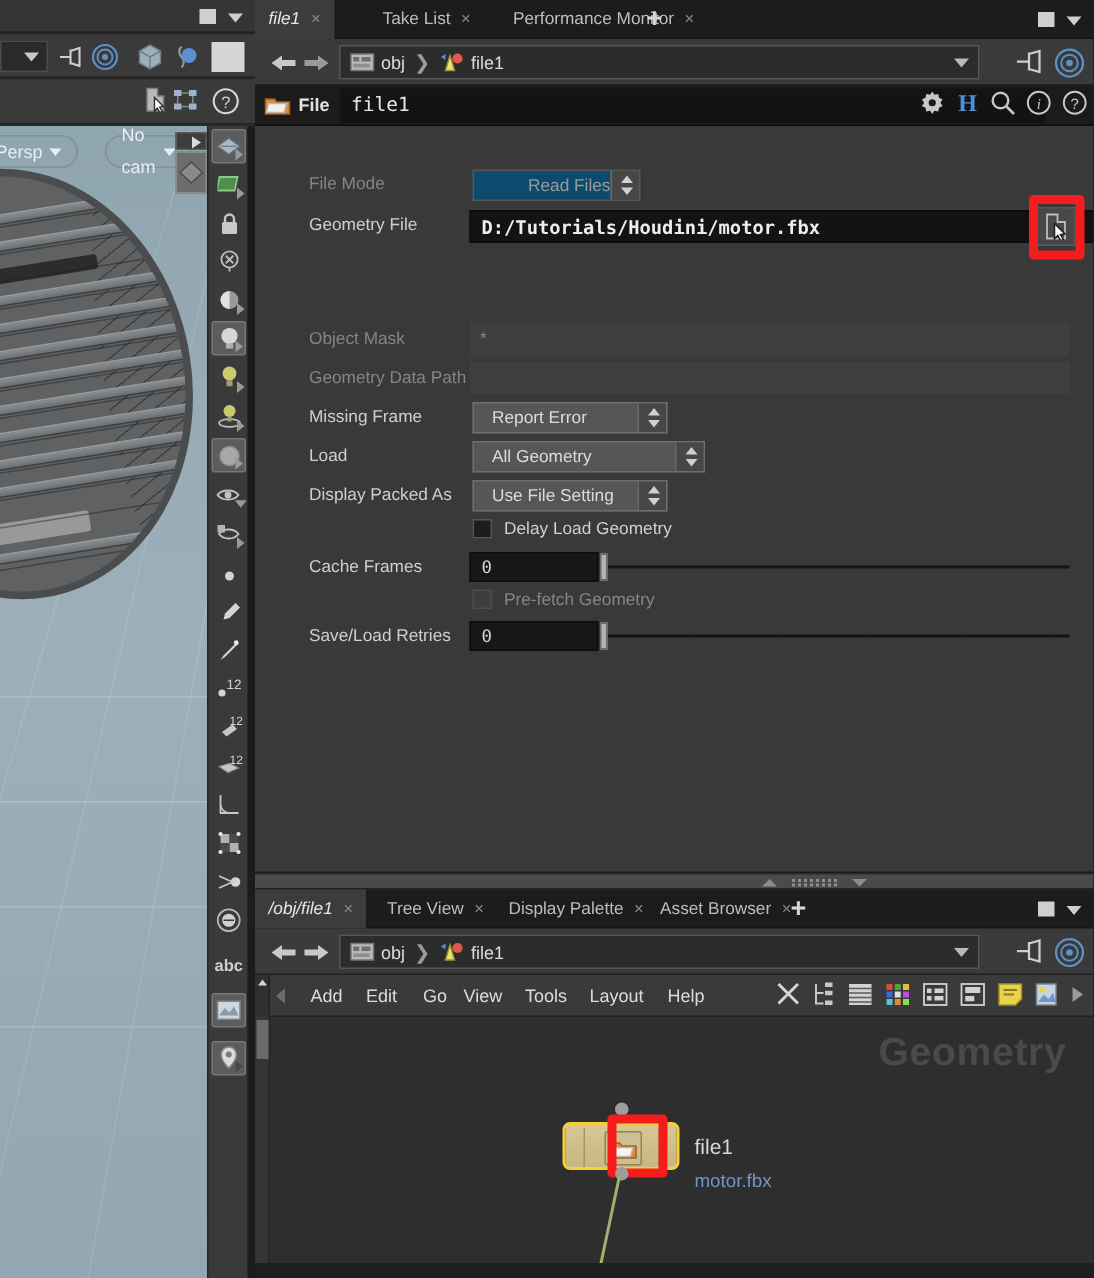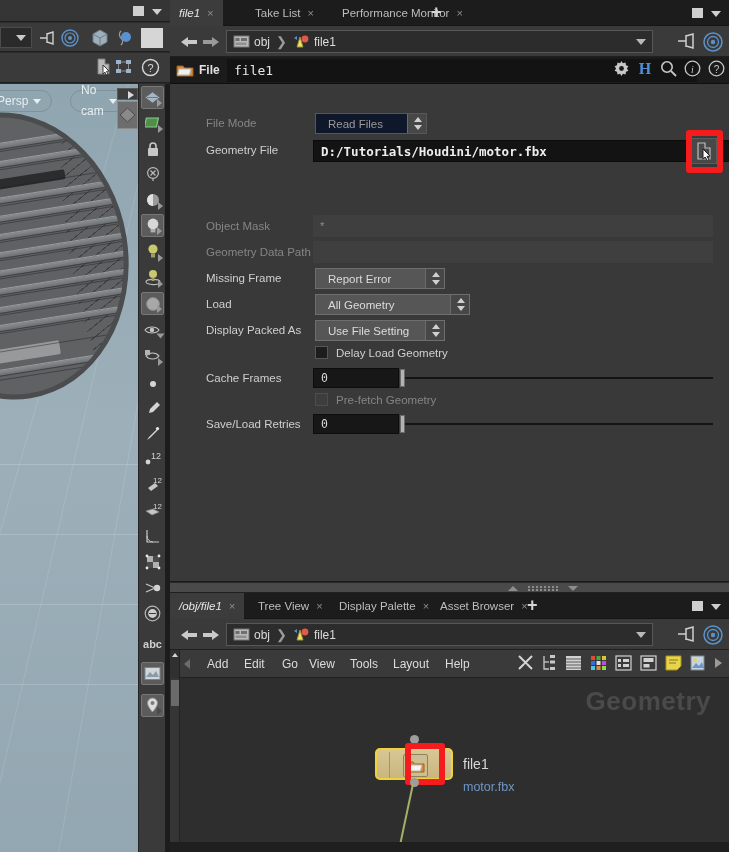--- a/index.html
+++ b/index.html
@@ -231,21 +231,21 @@
     font-size: 11.5px; color: #cfcfcf; line-height: 21px;
     padding-right: 6px;
     margin-left: 36px;
   }
   .lbl-col.dim { color: #858585; }
 
   .menuctl {
     position: absolute; height: 21px; background: #565656;
     border: 1px solid #6e6e6e; display: flex; align-items: center;
   }
-  .menuctl.dim { background: #0f172a; border-color: #575757; }
+  .menuctl.dim { background: #0c4a6e; border-color: #575757; padding-left: 24px; }
   .menuctl .mtext {
     flex: 1; font-size: 11.5px; color: #dcdcdc; padding-left: 12px;
   }
   .menuctl.dim .mtext { color: #9a9a9a; }
   .menuctl .spin {
     width: 19px; height: 19px; background: #474747;
     border-left: 1px solid #6a6a6a; position: relative;
   }
   .menuctl .spin .up {
     position: absolute; left: 6px; top: 3px; width: 0; height: 0;

